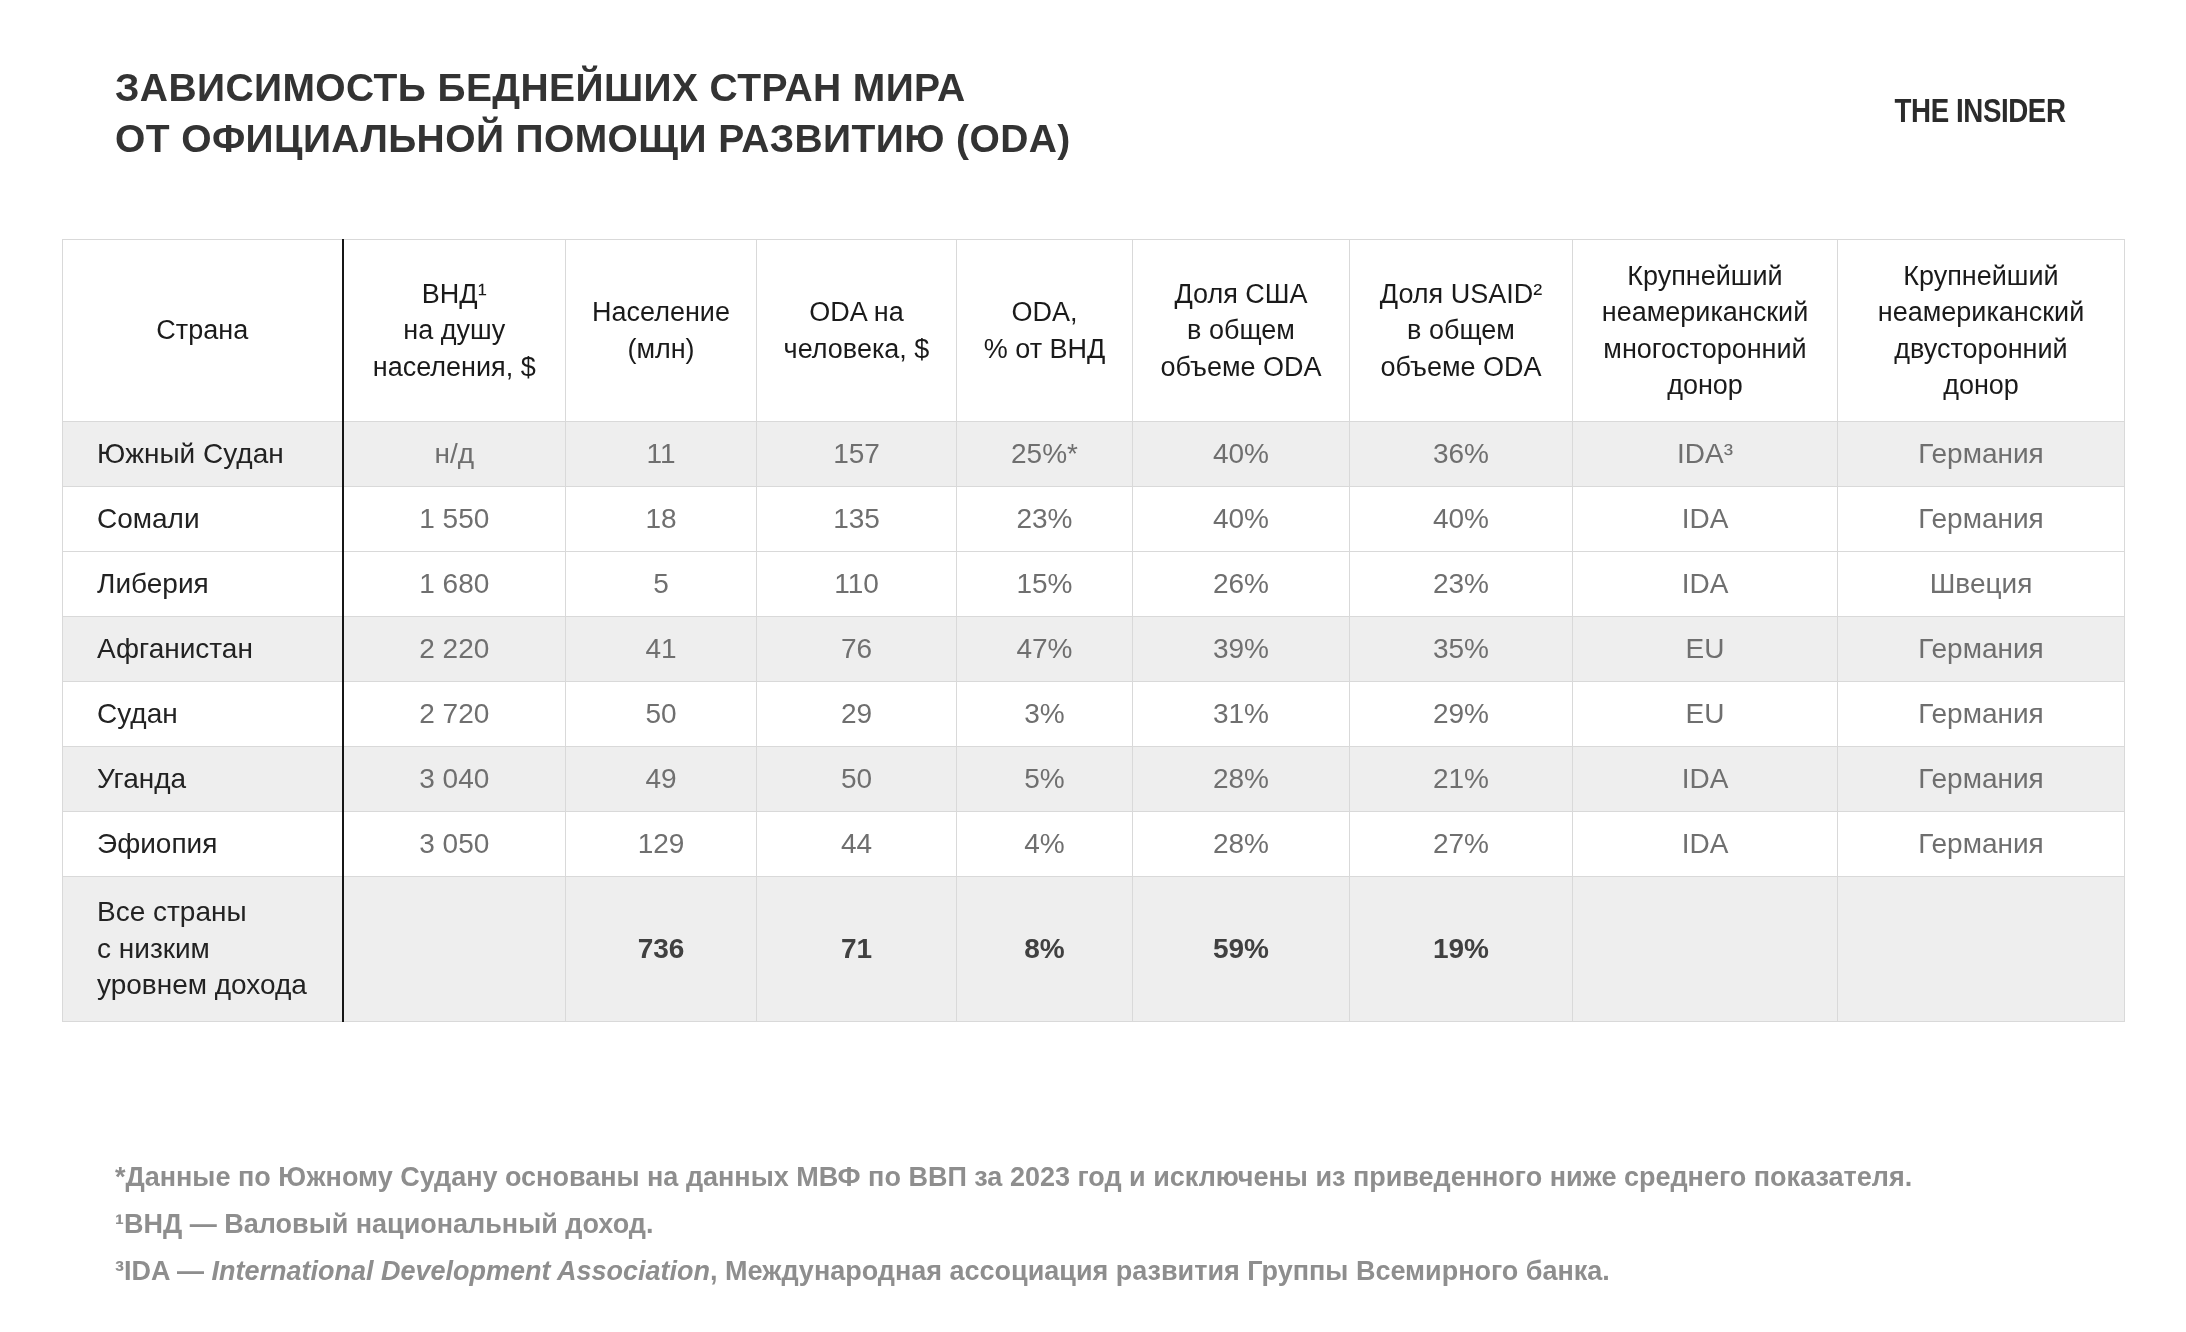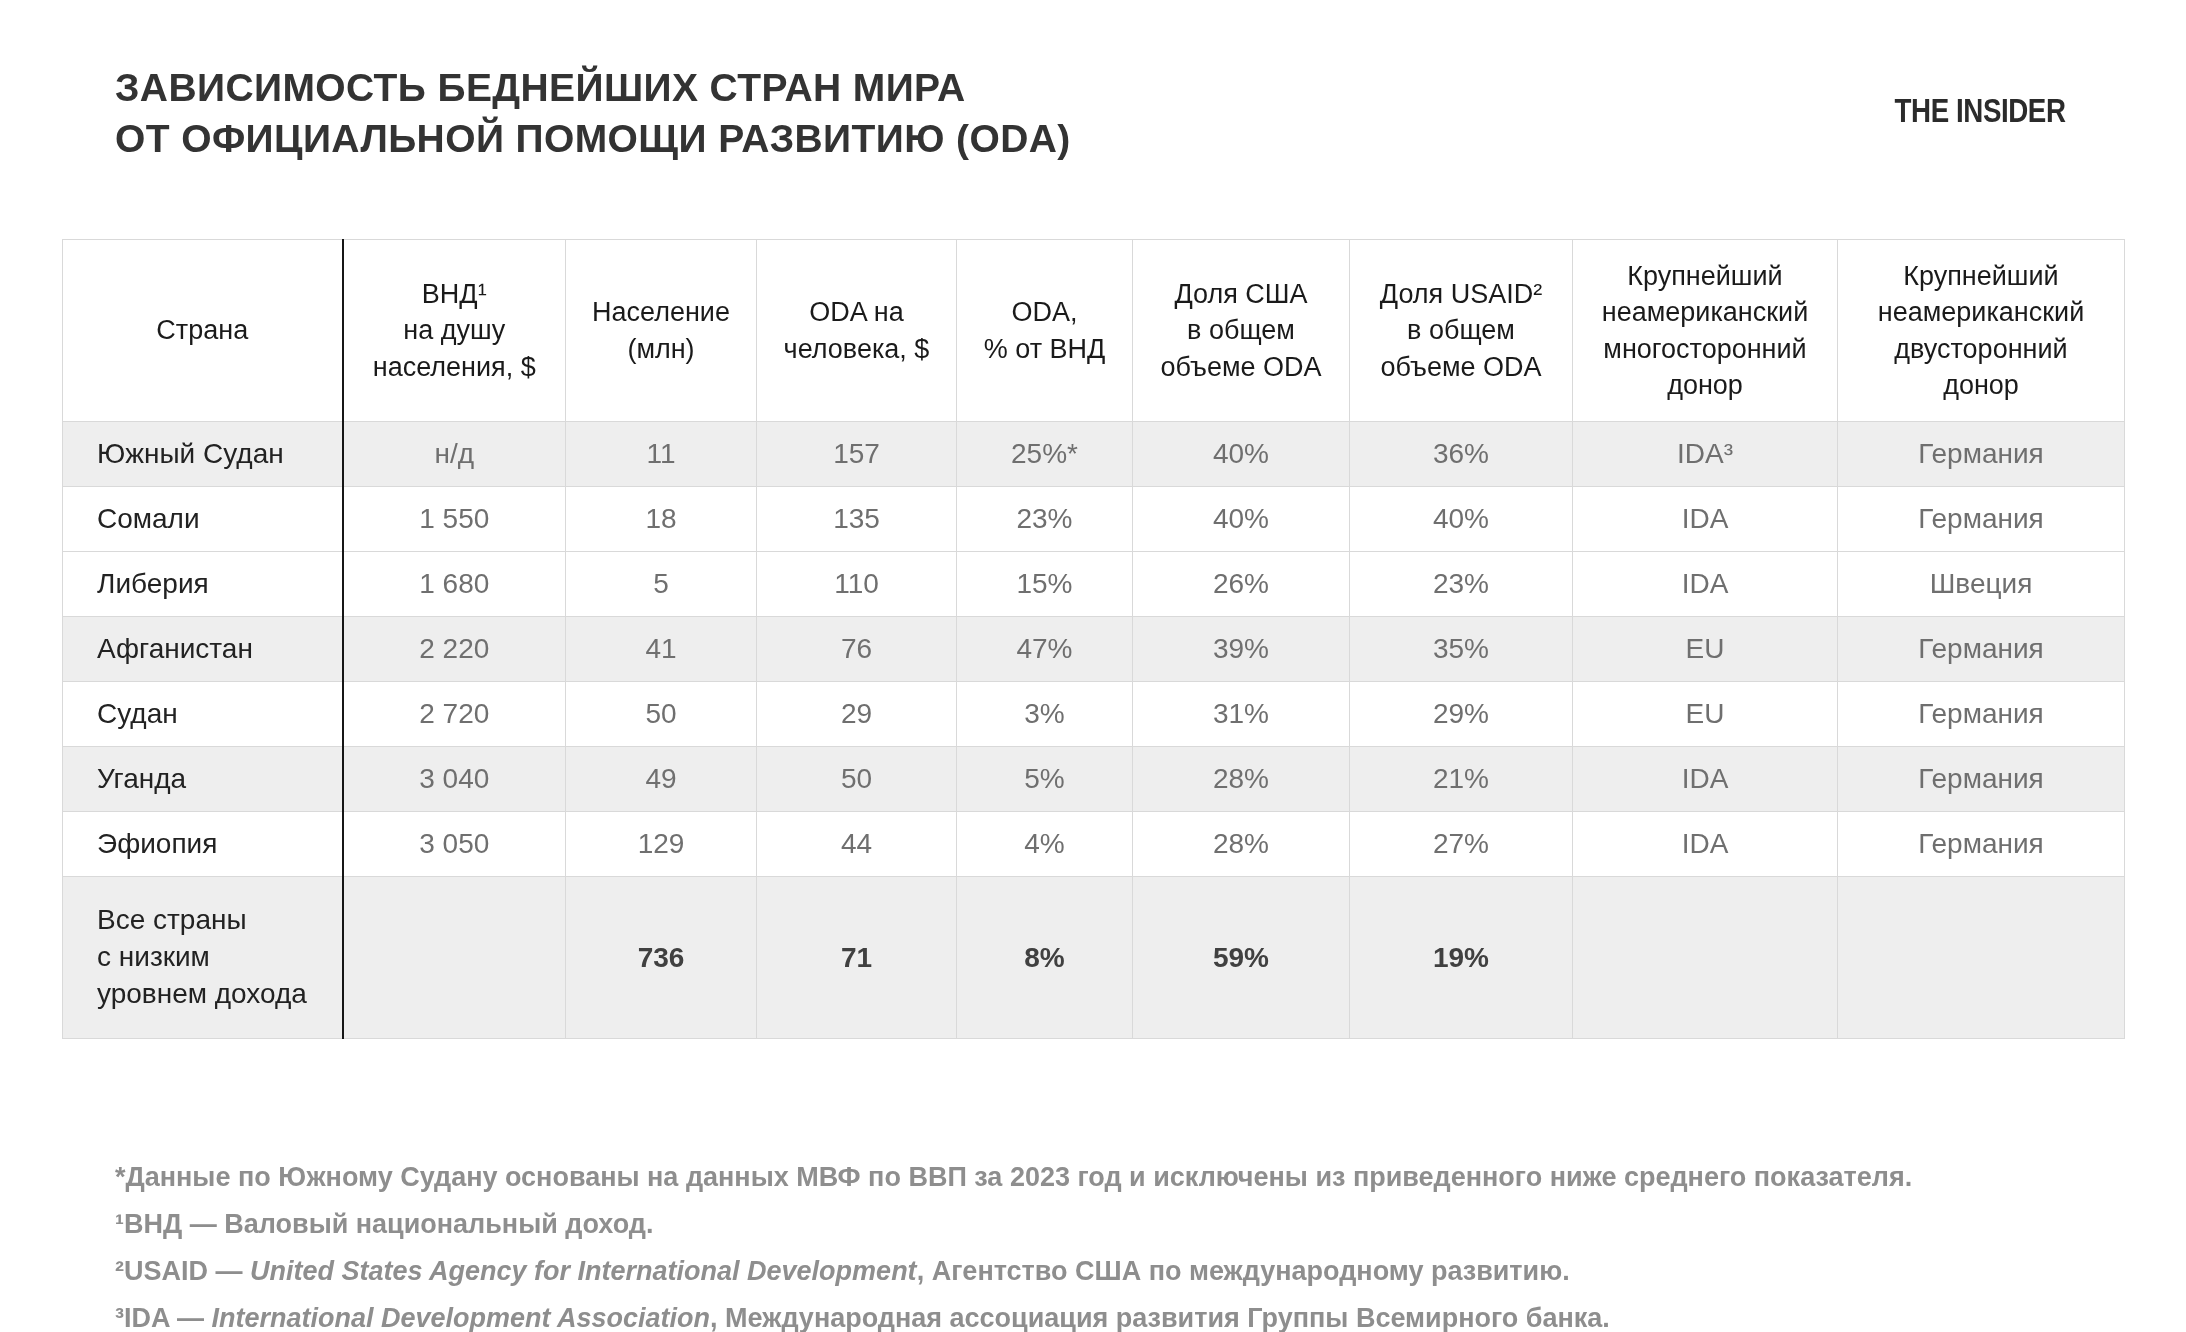--- a/index.html
+++ b/index.html
@@ -32,21 +32,21 @@
   thead tr { height: 182px; background: #ffffff; }
   thead th {
     font-weight: 400; font-size: 27px; color: #1a1a1a;
     text-align: center; vertical-align: middle;
     white-space: pre-line; line-height: 1.34; padding: 0 6px;
     border-bottom: 3px solid #161616;
   }
   th.first, td.first { border-right: 2px solid #161616; }
 
   tbody tr { height: 65px; border-radius: 29px; }
-  tbody tr.summary { height: 162px; }
+  tbody tr.summary { height: 145px; }
   tbody tr.striped { background: #eeeeee; }
   tbody td { font-size: 28px; vertical-align: middle; }
   td.country {
     text-align: left; padding-left: 34px; color: #222222;
     white-space: pre-line; line-height: 1.32;
   }
   td.val { text-align: center; color: #6f6f6f; }
   tr.summary td.val { color: #404040; font-weight: 700; }
 
   .footnotes { position: absolute; left: 115px; top: 1142px; color: #8e8e8e; font-size: 27px; }
@@ -192,17 +192,16 @@
         <td class="val">19%</td>
         <td class="val"></td>
         <td class="val"></td>
       </tr>
     </tbody>
   </table>
 
   <div class="footnotes">
     <p><span>*Данные по Южному Судану основаны на данных МВФ по ВВП за 2023 год и исключены из приведенного ниже среднего показателя.</span><i></i><span></span></p>
     <p><span>¹ВНД — Валовый национальный доход.</span><i></i><span></span></p>
-    <p><span>²USAID — </span><i>United States Agency for International Development</i><span>, Агентство США по международному развитию.</span></p>
     <p><span>³IDA — </span><i>International Development Association</i><span>, Международная ассоциация развития Группы Всемирного банка.</span></p>
   </div>
 
 </div>
 
 </body></html>

